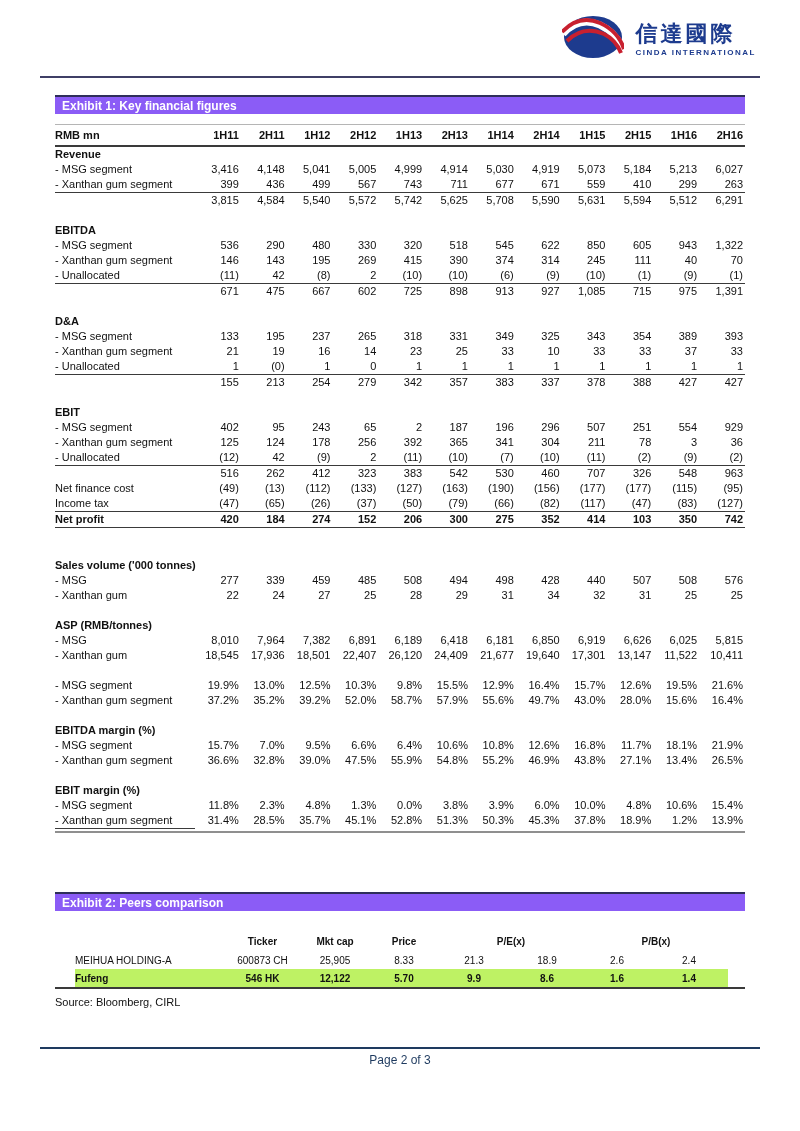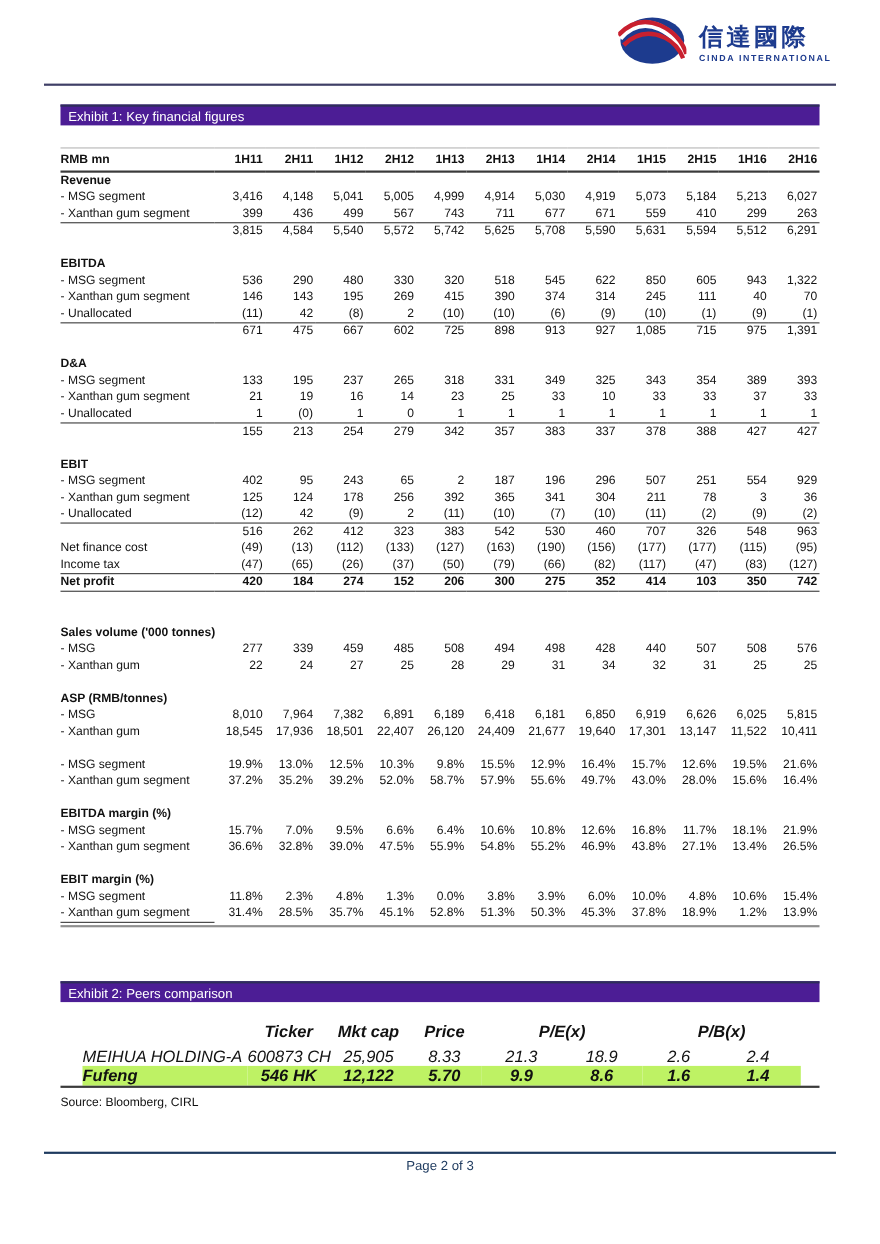--- a/index.html
+++ b/index.html
@@ -7,43 +7,43 @@
 
   
   .brand{position:absolute;top:14px;right:44px;display:flex;align-items:center;gap:12px;}
   .brand-text{display:flex;flex-direction:column;align-items:flex-start;}
   .brand-cn{font-size:22px;font-weight:bold;color:#1d3b8e;letter-spacing:3px;line-height:24px;}
   .brand-en{font-size:8px;font-weight:bold;color:#1d3b8e;letter-spacing:1.5px;margin-top:2px;}
   .header-rule{position:absolute;top:76px;left:40px;right:40px;border-top:2px solid #3f3f66;}
 
   
   .exhibit{position:absolute;left:55px;width:690px;}
-  .ex-bar{background:#4c1d95;border-top:2px solid #2e2e5a;color:#ffffff;font-size:12px;font-weight:normal;height:19px;line-height:19px;padding-left:7px;box-sizing:border-box;}
+  .ex-bar{background:#8b5cf6;border-top:2px solid #2e2e5a;color:#ffffff;font-size:12px;font-weight:bold;height:19px;line-height:19px;padding-left:7px;box-sizing:border-box;}
   .source{font-size:11px;color:#111;margin-top:7px;}
 
   
   .ex1{top:95px;}
-  #ex1-table{width:100%;border-collapse:collapse;table-layout:fixed;font-size:11px;margin-top:20px;}
+  #ex1-table{width:100%;border-collapse:collapse;table-layout:fixed;font-size:11px;margin-top:10px;}
   #ex1-table td,#ex1-table th{padding:0;white-space:nowrap;overflow:visible;line-height:15px;height:15px;vertical-align:middle;}
   #ex1-table th{font-weight:bold;height:20px;line-height:20px;}
   #ex1-table thead tr{border-top:1px solid #b5b5b5;border-bottom:2px solid #3a3a3a;}
   #ex1-table th.lbl{text-align:left;}
   #ex1-table .num{text-align:right;padding-right:2px;}
   #ex1-table td.lbl{text-align:left;}
   tr.sec td.lbl{font-weight:bold;}
   tr.item td.lbl{padding-left:6px;}
   tr.tot td{border-top:1px solid #3a3a3a;}
   tr.np td{border-top:1px solid #3a3a3a;border-bottom:1px solid #3a3a3a;font-weight:bold;}
   tr.blank td{height:15px;}
   tr.end td.lbl{border-bottom:1px solid #3a3a3a;}
   .table-endline{border-top:2px solid #8f8f8f;margin-top:2px;}
 
   
   .ex2{top:892px;}
-  #ex2-table{width:100%;border-collapse:collapse;table-layout:fixed;font-size:15px;font-style:italic;}
+  #ex2-table{width:100%;border-collapse:collapse;table-layout:fixed;font-size:10px;}
   #ex2-table td,#ex2-table th{padding:0;white-space:nowrap;vertical-align:middle;}
   #ex2-table thead tr.h1 th{font-weight:bold;height:36px;text-align:center;vertical-align:bottom;padding-bottom:4px;}
   #ex2-table thead tr.h2 td{height:26px;text-align:center;vertical-align:bottom;padding-bottom:3px;}
   #ex2-table tbody td{height:18px;text-align:center;}
   #ex2-table td.name,#ex2-table th.name{text-align:left;}
   #ex2-table tr.hl td.shade{background:#bef264;font-weight:bold;}
   .ex2-endline{border-top:2px solid #3a3a3a;}
 
   
   .footer-rule{position:absolute;top:1047px;left:40px;right:40px;border-top:2px solid #1e3a5f;}

